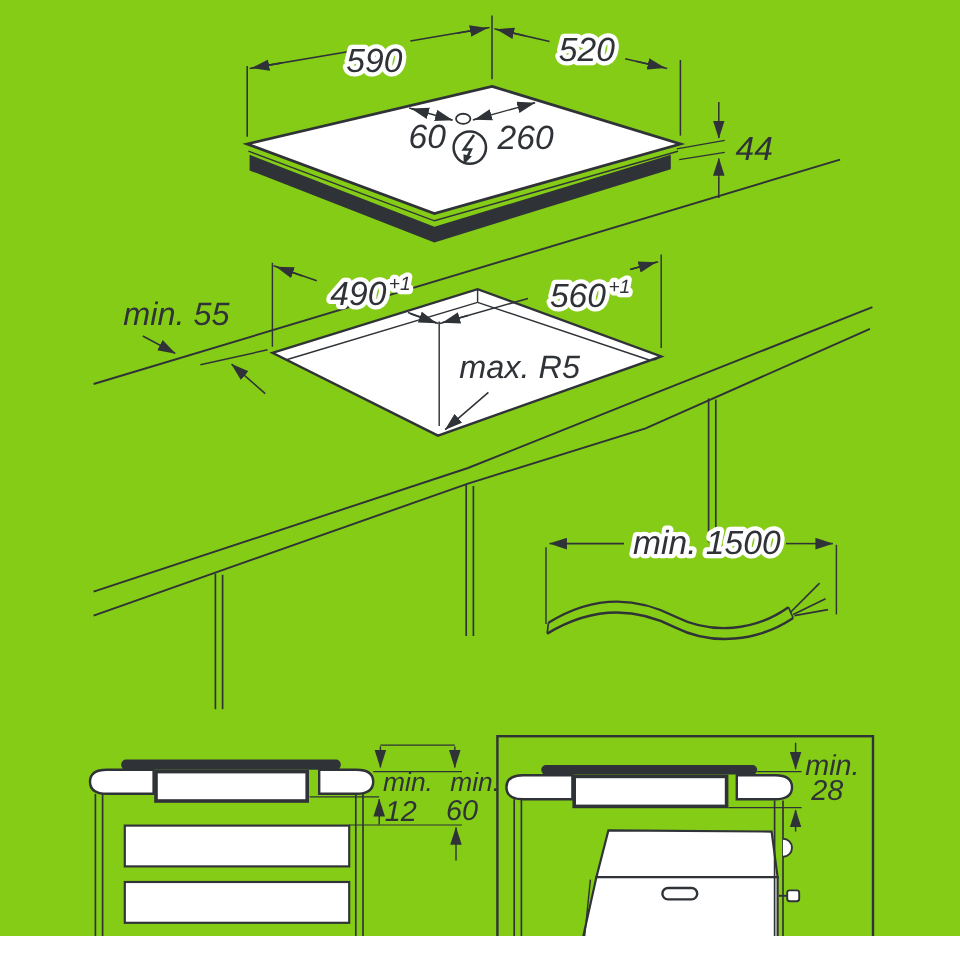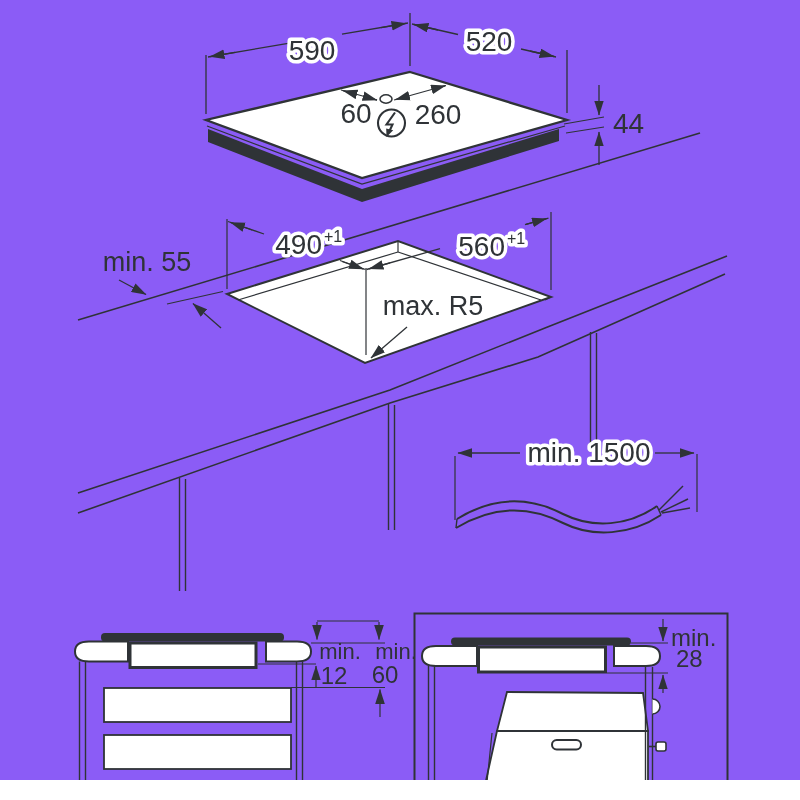--- a/index.html
+++ b/index.html
@@ -1,17 +1,17 @@
 <!DOCTYPE html>
 <html><head>
 <meta charset="utf-8">
 <style>
   html,body{margin:0;padding:0;background:#fff;}
-  #stage{position:relative;width:800px;height:780px;background:#8b5cf6;overflow:hidden;
-         font-family:"Liberation Sans", sans-serif;}
+  #stage{position:relative;width:800px;height:780px;background:#84cc16;overflow:hidden;
+         font-family:"Liberation Sans", sans-serif;font-style:italic;}
   svg{display:block;}
   text{font-family:"Liberation Sans", sans-serif;fill:#2f3337;}
   .dim{font-size:28px;}
   .dim-sm{font-size:24px;}
   .dim-xs{font-size:22px;}
   .sup{font-size:16px;}
   .halo{paint-order:stroke;stroke:#ffffff;stroke-width:7px;stroke-linejoin:round;}
 </style>
 </head>
 <body>

